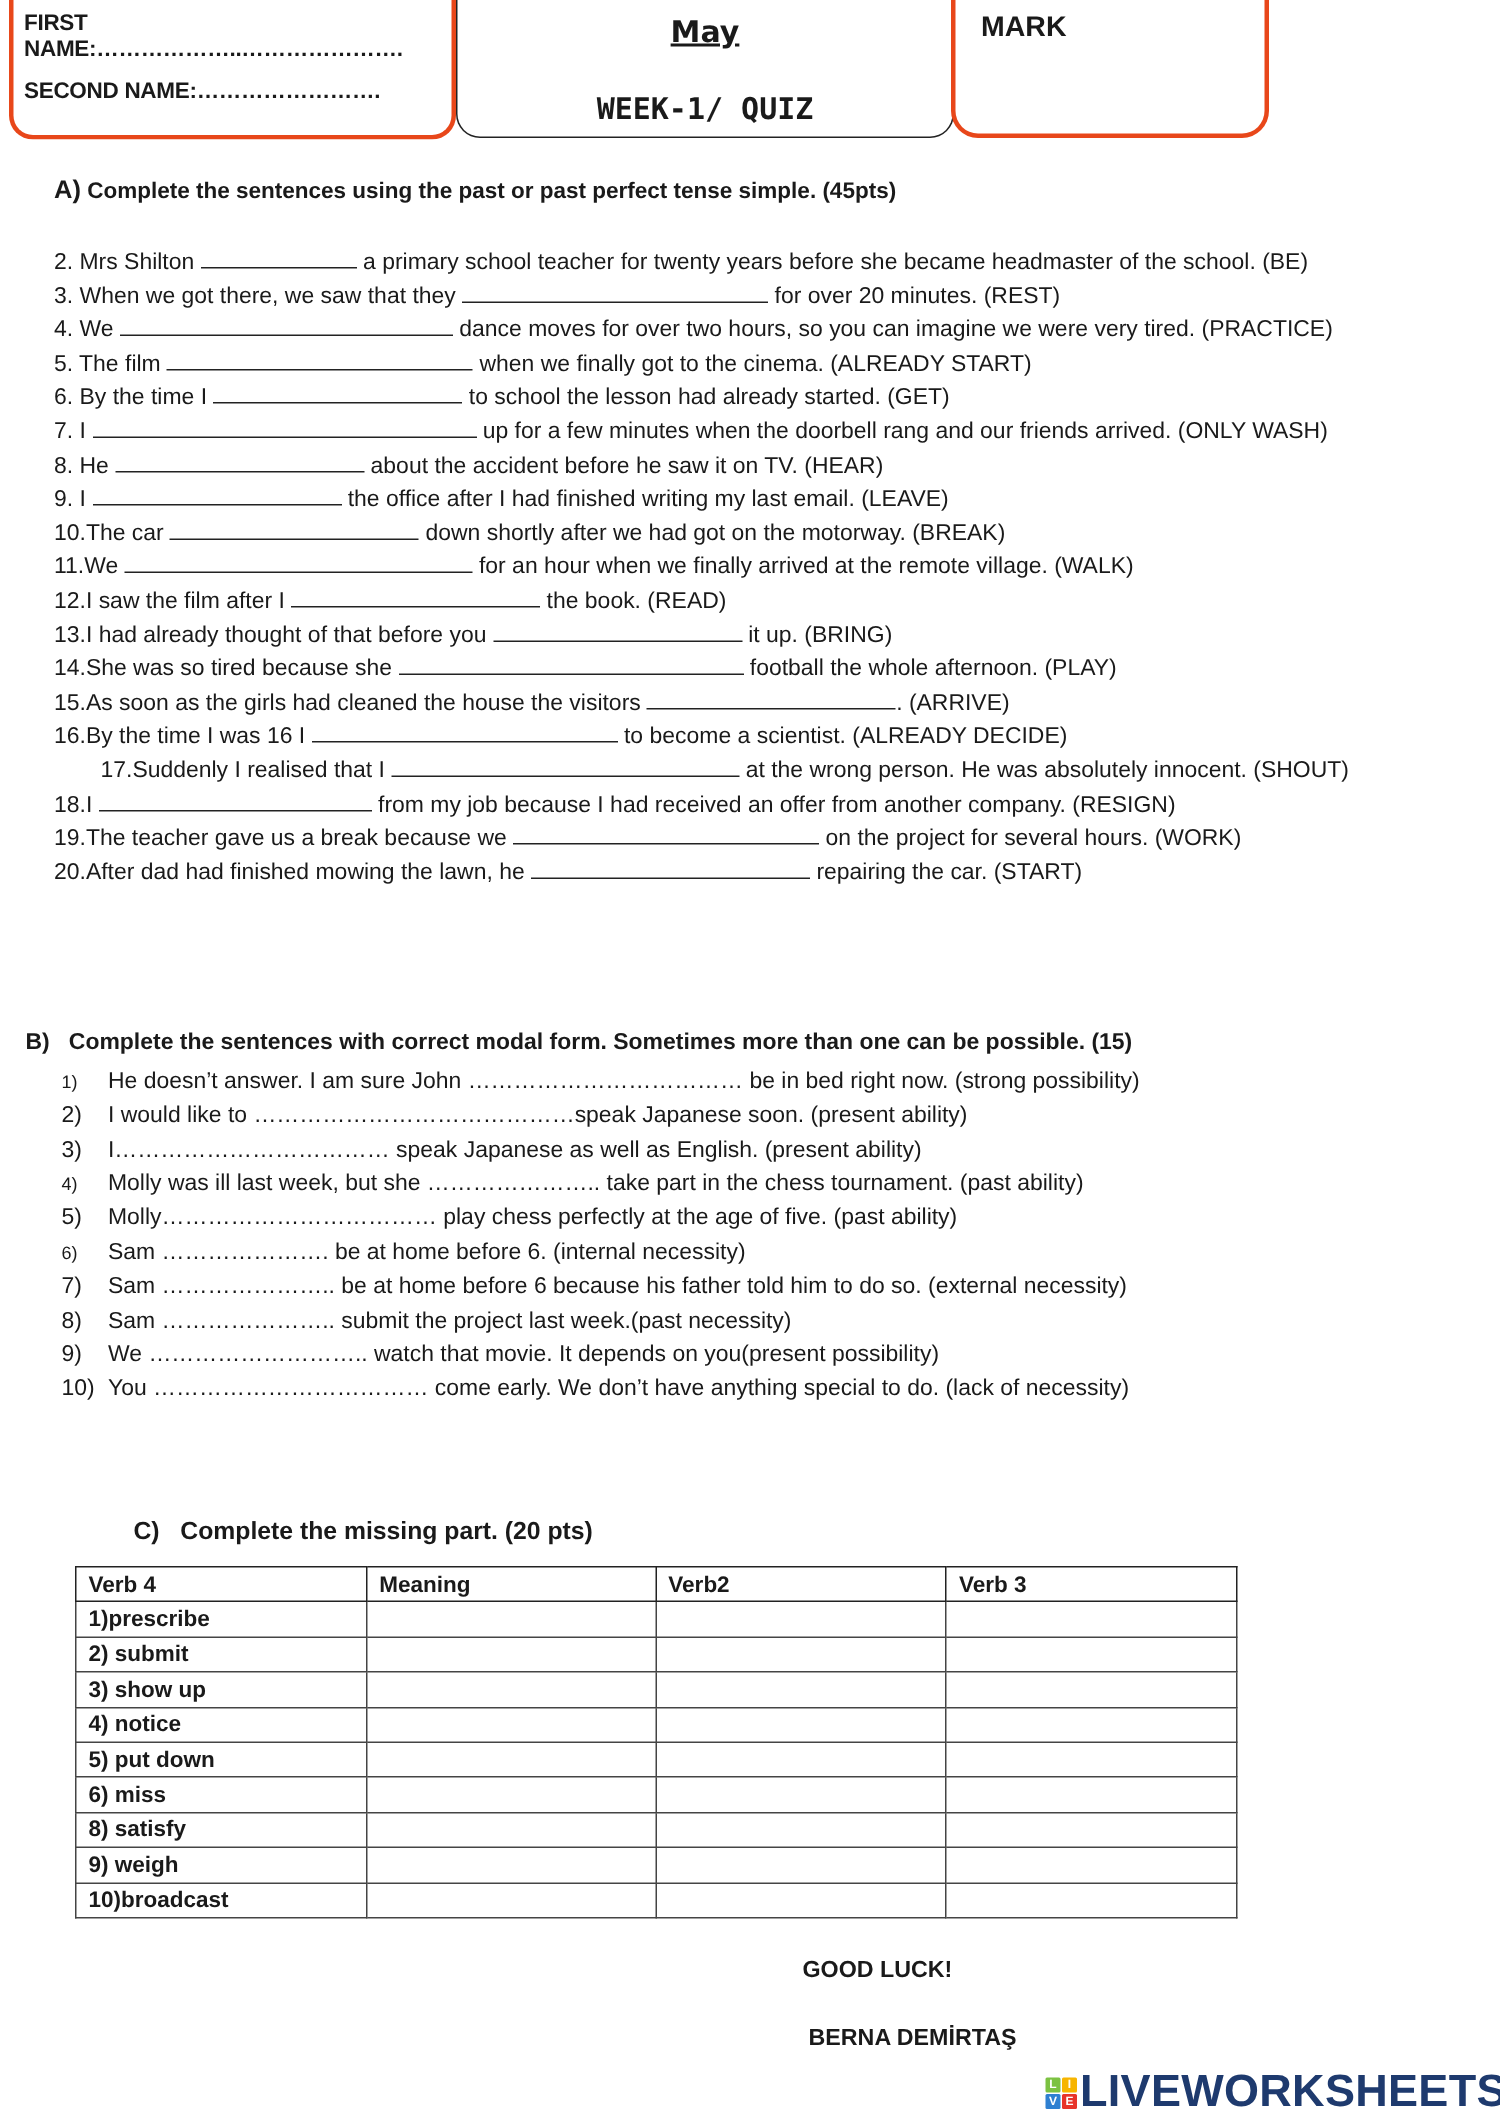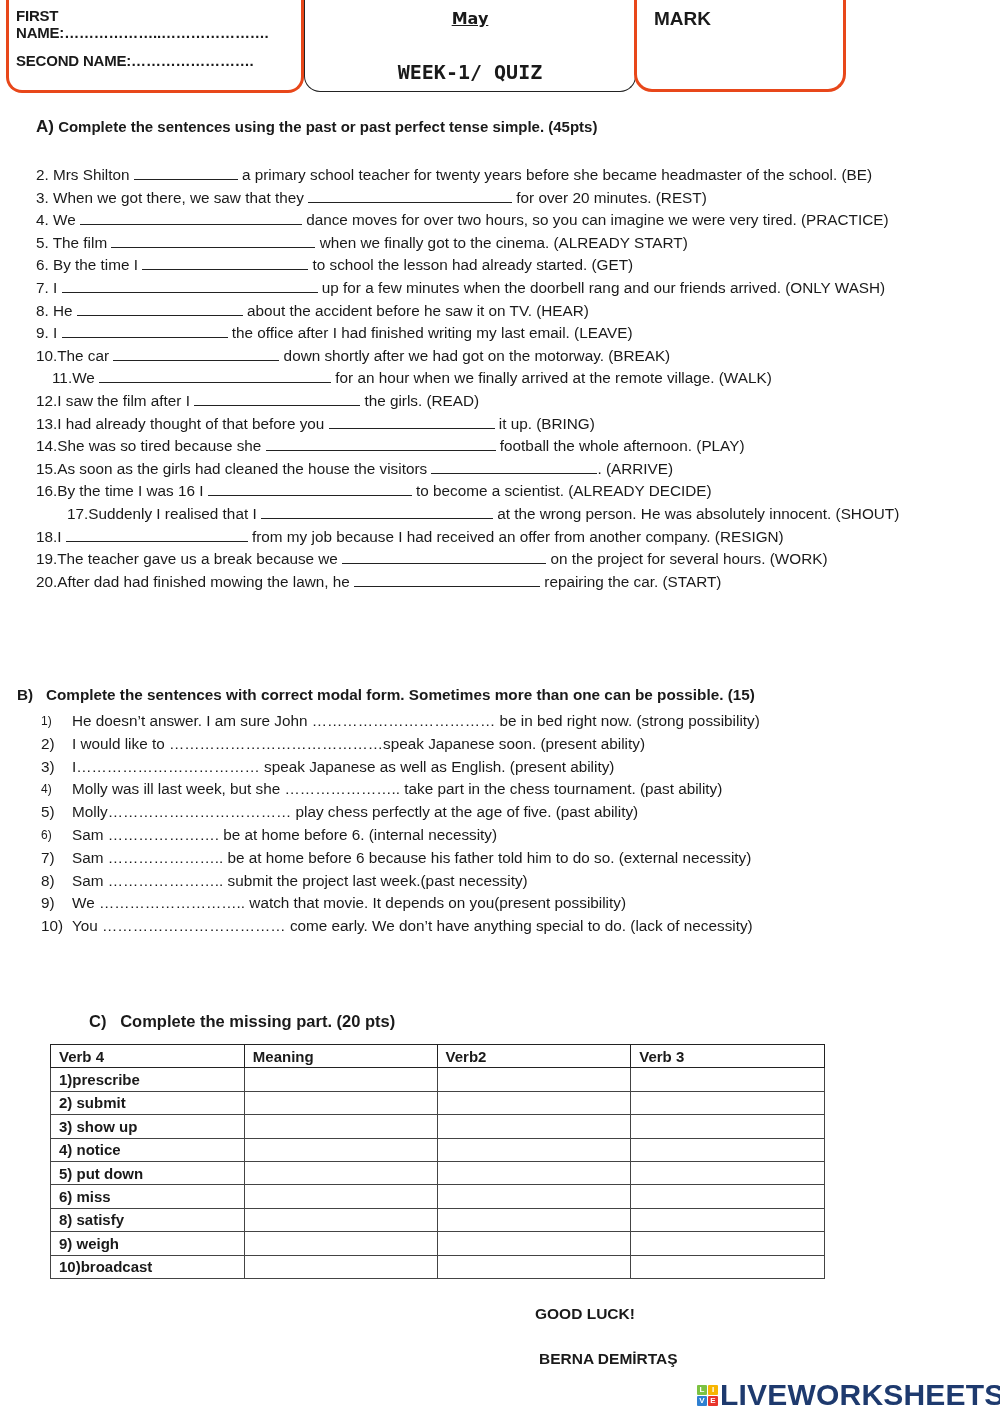--- a/index.html
+++ b/index.html
@@ -7,21 +7,21 @@
   body { position: relative; font-family: "Liberation Sans", "DejaVu Sans", sans-serif; color: #1a1a1a; }
 
   
   .hbox { position: absolute; background: #fff; }
   .name-box { left: 6px; top: -12px; width: 298px; height: 105px; border: 3px solid #e8471a; border-radius: 0 0 16px 16px; border-top: none; }
   .title-box { left: 304px; top: -10px; width: 332px; height: 102px; border: 1.5px solid #222; border-radius: 0 0 16px 16px; border-top: none; }
   .mark-box { left: 634px; top: -14px; width: 212px; height: 106px; border: 3px solid #e8471a; border-radius: 0 0 18px 18px; border-top: none; }
   .name-line { position: absolute; left: 7px; font-weight: bold; font-size: 15px; letter-spacing: -0.2px; }
   .first-name { top: 19px; }
   .second-name { top: 64px; }
-  .month { position: absolute; left: 0; right: 0; top: 19px; text-align: center; font-family: "DejaVu Sans", sans-serif; font-weight: bold; font-size: 16px; text-decoration: underline; }
+  .month { position: absolute; left: 0; right: 0; top: 19px; text-align: center; font-family: "DejaVu Sans", sans-serif; font-weight: bold; font-size: 20px; text-decoration: underline; }
   .quiz-title { position: absolute; left: 0; right: 0; top: 70px; text-align: center; font-family: "DejaVu Sans Mono", monospace; font-weight: bold; font-size: 20px; }
   .mark-label { position: absolute; left: 17px; top: 22px; font-weight: bold; font-size: 19px; }
 
   
   .section-heading { position: absolute; font-weight: bold; font-size: 15px; white-space: nowrap; }
   .section-heading .letter { font-size: 17px; }
   .qlist { position: absolute; list-style: none; }
   .qlist li { font-size: 15.3px; line-height: 22.6px; white-space: nowrap; }
   .blank { display: inline-block; border-bottom: 1px solid #222; height: 14px; vertical-align: baseline; }
 
@@ -69,22 +69,22 @@
 <ol class="qlist" id="list-a" style="left:36px; top:164px;">
     <li><span style="white-space: pre;">2. Mrs Shilton </span><span class="blank" style="width: 104px;"></span><span style="white-space: pre;"> a primary school teacher for twenty years before she became headmaster of the school. (BE)</span></li>
     <li><span style="white-space: pre;">3. When we got there, we saw that they </span><span class="blank" style="width: 204px;"></span><span style="white-space: pre;"> for over 20 minutes. (REST)</span></li>
     <li><span style="white-space: pre;">4. We </span><span class="blank" style="width: 222px;"></span><span style="white-space: pre;"> dance moves for over two hours, so you can imagine we were very tired. (PRACTICE)</span></li>
     <li><span style="white-space: pre;">5. The film </span><span class="blank" style="width: 204px;"></span><span style="white-space: pre;"> when we finally got to the cinema. (ALREADY START)</span></li>
     <li><span style="white-space: pre;">6. By the time I </span><span class="blank" style="width: 166px;"></span><span style="white-space: pre;"> to school the lesson had already started. (GET)</span></li>
     <li><span style="white-space: pre;">7. I </span><span class="blank" style="width: 256px;"></span><span style="white-space: pre;"> up for a few minutes when the doorbell rang and our friends arrived. (ONLY WASH)</span></li>
     <li><span style="white-space: pre;">8. He </span><span class="blank" style="width: 166px;"></span><span style="white-space: pre;"> about the accident before he saw it on TV. (HEAR)</span></li>
     <li><span style="white-space: pre;">9. I </span><span class="blank" style="width: 166px;"></span><span style="white-space: pre;"> the office after I had finished writing my last email. (LEAVE)</span></li>
     <li><span style="white-space: pre;">10.The car </span><span class="blank" style="width: 166px;"></span><span style="white-space: pre;"> down shortly after we had got on the motorway. (BREAK)</span></li>
-    <li><span style="white-space: pre; margin-left: 16px;">11.We </span><span class="blank" style="width: 232px;"></span><span style="white-space: pre;"> for an hour when we finally arrived at the remote village. (WALK)</span></li>
-    <li><span style="white-space: pre;">12.I saw the film after I </span><span class="blank" style="width: 166px;"></span><span style="white-space: pre;"> the girls. (READ)</span></li>
+    <li><span style="white-space: pre;">11.We </span><span class="blank" style="width: 232px;"></span><span style="white-space: pre;"> for an hour when we finally arrived at the remote village. (WALK)</span></li>
+    <li><span style="white-space: pre;">12.I saw the film after I </span><span class="blank" style="width: 166px;"></span><span style="white-space: pre;"> the book. (READ)</span></li>
     <li><span style="white-space: pre;">13.I had already thought of that before you </span><span class="blank" style="width: 166px;"></span><span style="white-space: pre;"> it up. (BRING)</span></li>
     <li><span style="white-space: pre; margin-top: 16px;">14.She was so tired because she </span><span class="blank" style="width: 230px;"></span><span style="white-space: pre;"> football the whole afternoon. (PLAY)</span></li>
     <li><span style="white-space: pre;">15.As soon as the girls had cleaned the house the visitors </span><span class="blank" style="width: 166px;"></span><span style="white-space: pre;">. (ARRIVE)</span></li>
     <li><span style="white-space: pre;">16.By the time I was 16 I </span><span class="blank" style="width: 204px;"></span><span style="white-space: pre;"> to become a scientist. (ALREADY DECIDE)</span></li>
     <li><span style="white-space: pre; margin-left: 31px;">17.Suddenly I realised that I </span><span class="blank" style="width: 232px;"></span><span style="white-space: pre;"> at the wrong person. He was absolutely innocent. (SHOUT)</span></li>
     <li><span style="white-space: pre;">18.I </span><span class="blank" style="width: 182px;"></span><span style="white-space: pre;"> from my job because I had received an offer from another company. (RESIGN)</span></li>
     <li><span style="white-space: pre;">19.The teacher gave us a break because we </span><span class="blank" style="width: 204px;"></span><span style="white-space: pre;"> on the project for several hours. (WORK)</span></li>
     <li><span style="white-space: pre;">20.After dad had finished mowing the lawn, he </span><span class="blank" style="width: 186px;"></span><span style="white-space: pre;"> repairing the car. (START)</span></li>
   </ol>
 

